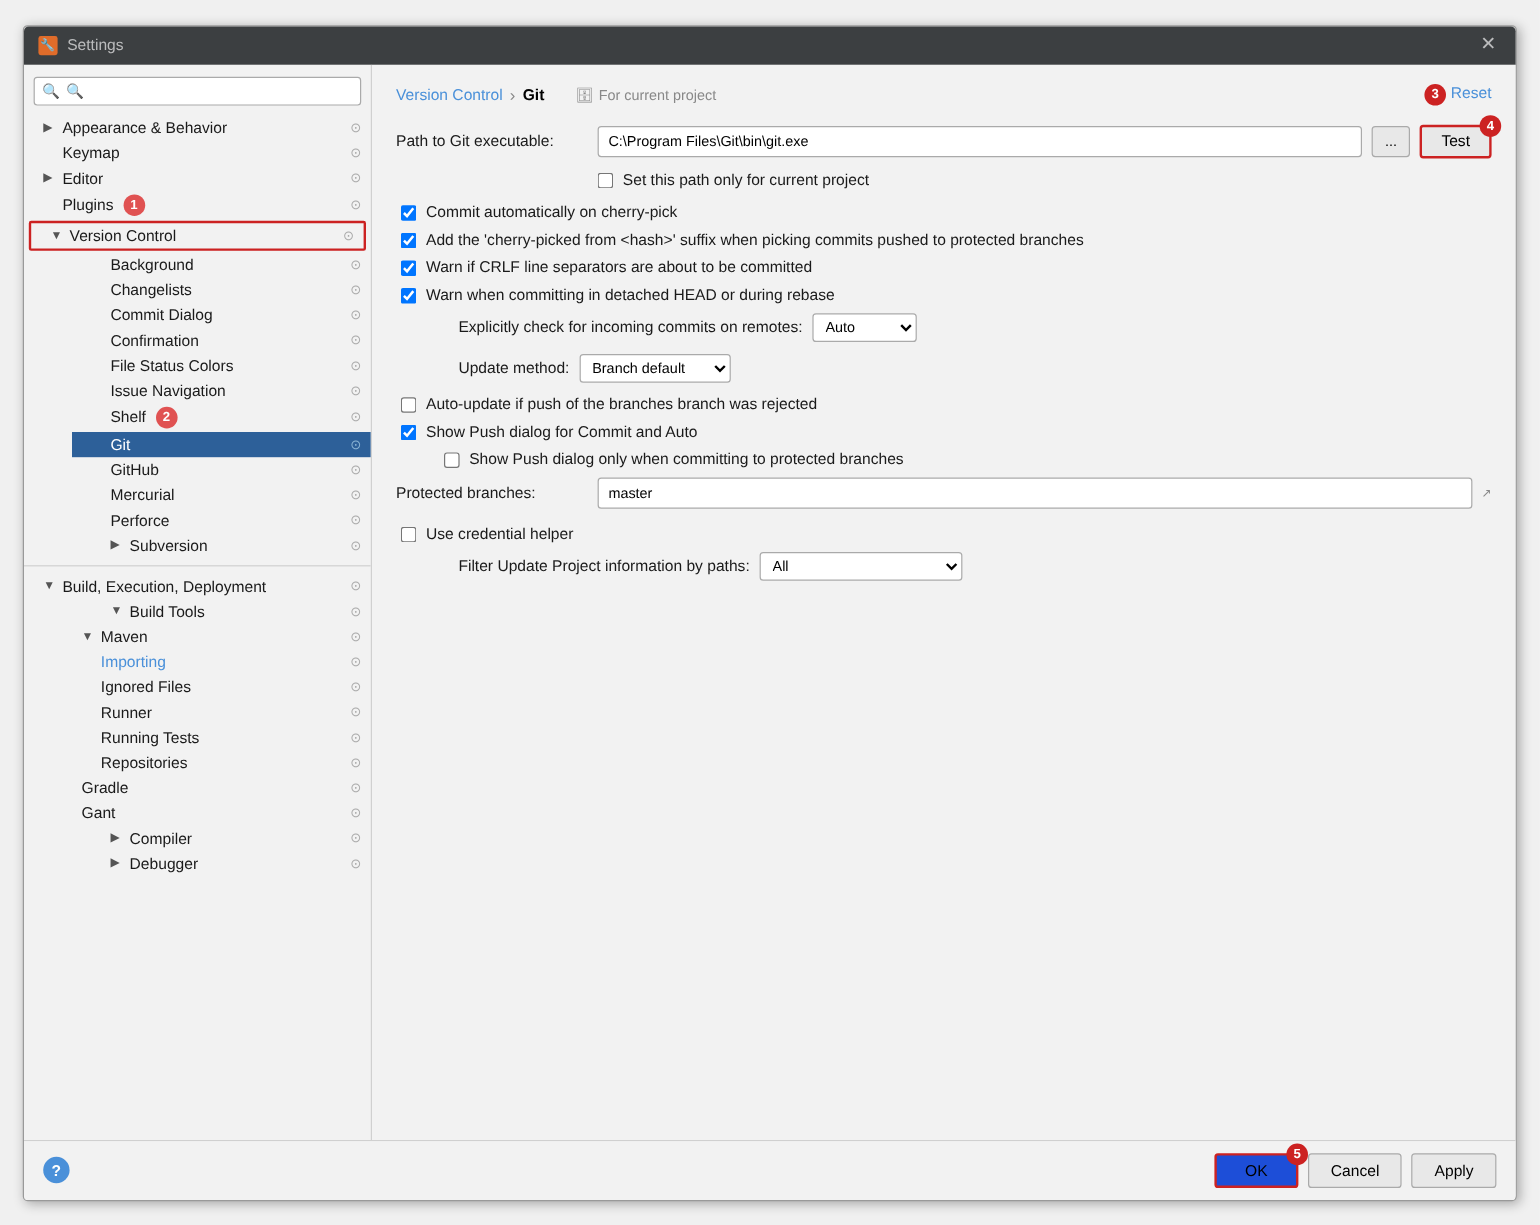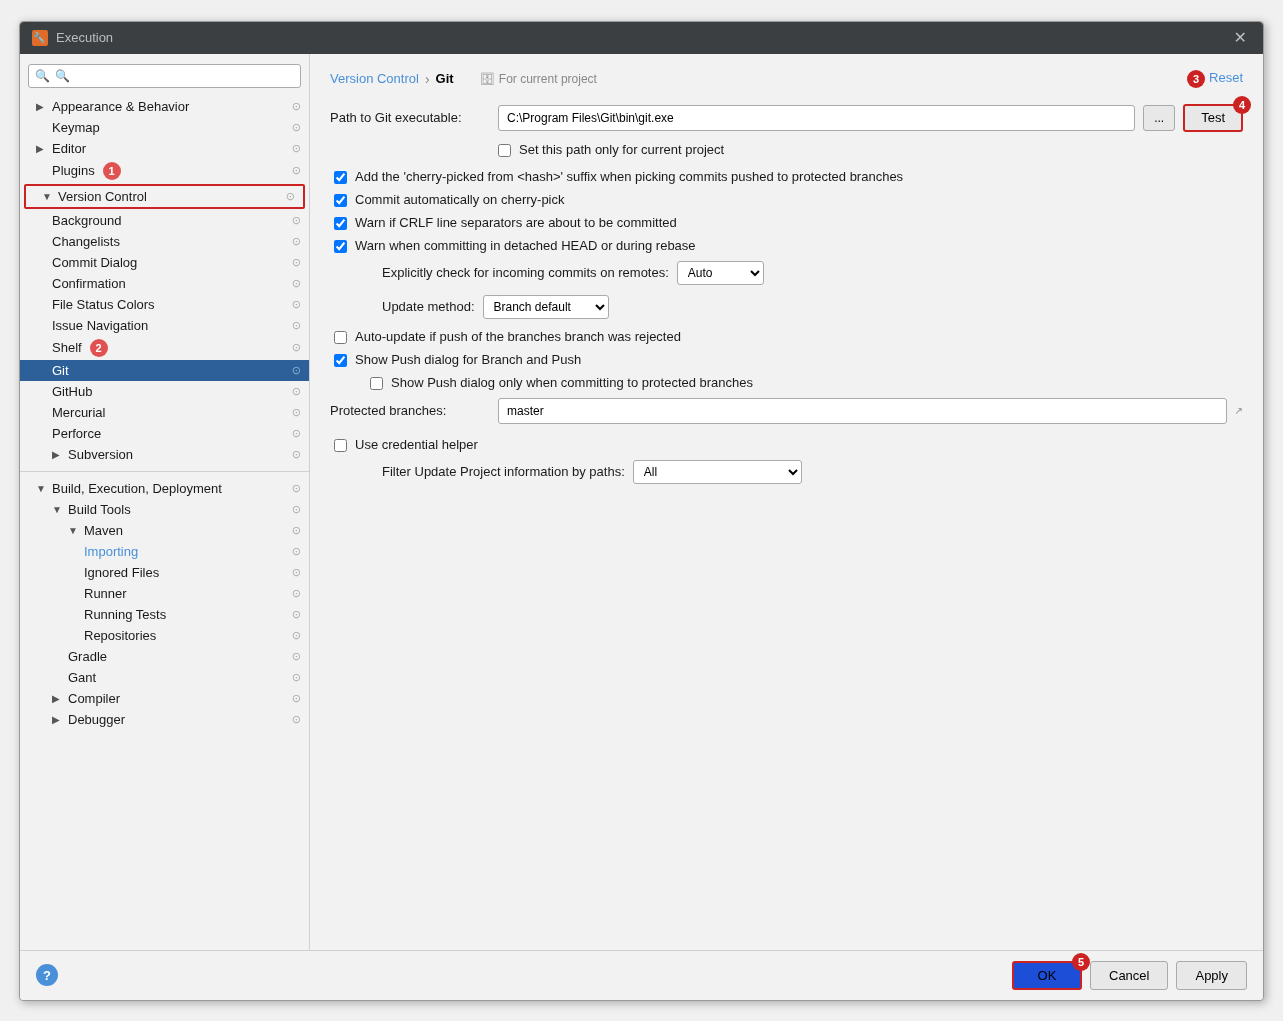--- a/index.html
+++ b/index.html
@@ -119,20 +119,21 @@
       font-size: 10px;
       color: #555;
     }
     .copy-icon {
       color: #aaa;
       font-size: 11px;
       flex-shrink: 0;
     }
     .tree-child {
       padding-left: 32px;
+      margin-left: 40px;
     }
     .tree-grandchild {
       padding-left: 48px;
     }
     .tree-great-grandchild {
       padding-left: 64px;
     }
     .badge {
       display: inline-flex;
       align-items: center;
@@ -324,21 +325,21 @@
     .indent-checkbox { padding-left: 40px; }
   </style>
 </head>
 <body>
 
 <div class="dialog">
 
   <div class="title-bar">
     <div class="title-bar-left">
       <div class="title-bar-icon">🔧</div>
-      <span class="title-text">Execution</span>
+      <span class="title-text">Settings</span>
     </div>
     <button class="close-btn">✕</button>
   </div>
 
   <div class="dialog-body">
 
     <div class="sidebar">
       <div class="search-box">
         <span class="search-icon-wrap">🔍</span>
         <input class="search-input" type="text" placeholder="🔍" style="">
@@ -594,27 +595,27 @@
           <button class="test-btn">Test</button>
         </div>
       </div>
 
       <div class="checkbox-row" style="padding-left: 168px; margin-bottom: 12px;">
         <input type="checkbox" id="set-path" style="">
         <label class="checkbox-label" for="set-path">Set this path only for current project</label>
       </div>
 
       <div class="checkbox-row">
+        <input type="checkbox" id="commit-cherry-pick" checked="" style="">
+        <label class="checkbox-label" for="commit-cherry-pick">Commit automatically on cherry-pick</label>
+      </div>
+
+      <div class="checkbox-row">
         <input type="checkbox" id="cherry-picked-suffix" checked="" style="">
         <label class="checkbox-label" for="cherry-picked-suffix">Add the 'cherry-picked from &lt;hash&gt;' suffix when picking commits pushed to protected branches</label>
-      </div>
-
-      <div class="checkbox-row">
-        <input type="checkbox" id="commit-cherry-pick" checked="" style="">
-        <label class="checkbox-label" for="commit-cherry-pick">Commit automatically on cherry-pick</label>
       </div>
 
       <div class="checkbox-row">
         <input type="checkbox" id="warn-crlf" checked="" style="">
         <label class="checkbox-label" for="warn-crlf">Warn if CRLF line separators are about to be committed</label>
       </div>
 
       <div class="checkbox-row">
         <input type="checkbox" id="warn-detached" checked="" style="">
         <label class="checkbox-label" for="warn-detached">Warn when committing in detached HEAD or during rebase</label>
@@ -638,21 +639,21 @@
         </select>
       </div>
 
       <div class="checkbox-row">
         <input type="checkbox" id="auto-update" style="">
         <label class="checkbox-label" for="auto-update">Auto-update if push of the branches branch was rejected</label>
       </div>
 
       <div class="checkbox-row">
         <input type="checkbox" id="show-push-dialog" checked="" style="">
-        <label class="checkbox-label" for="show-push-dialog">Show Push dialog for Branch and Push</label>
+        <label class="checkbox-label" for="show-push-dialog">Show Push dialog for Commit and Auto</label>
       </div>
 
       <div class="checkbox-row indent-checkbox">
         <input type="checkbox" id="show-push-protected" style="">
         <label class="checkbox-label" for="show-push-protected">Show Push dialog only when committing to protected branches</label>
       </div>
 
       <div class="form-row" style="margin-bottom: 13px;">
         <span class="form-label">Protected branches:</span>
         <input class="path-input" type="text" style="flex: 1 1 0%;" value="master">

